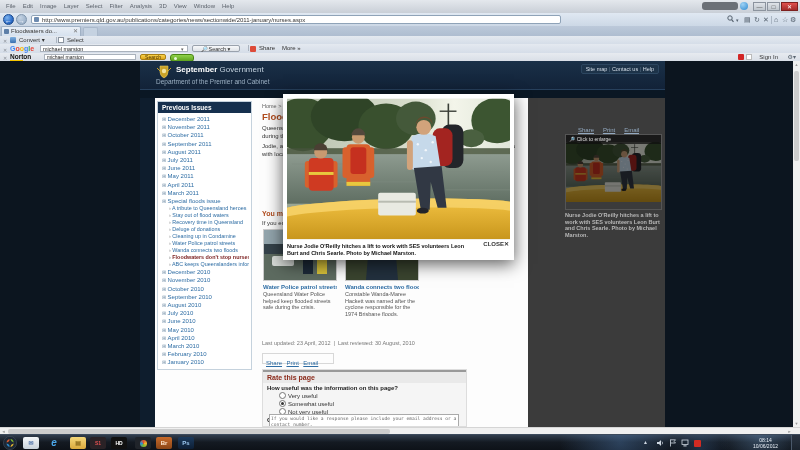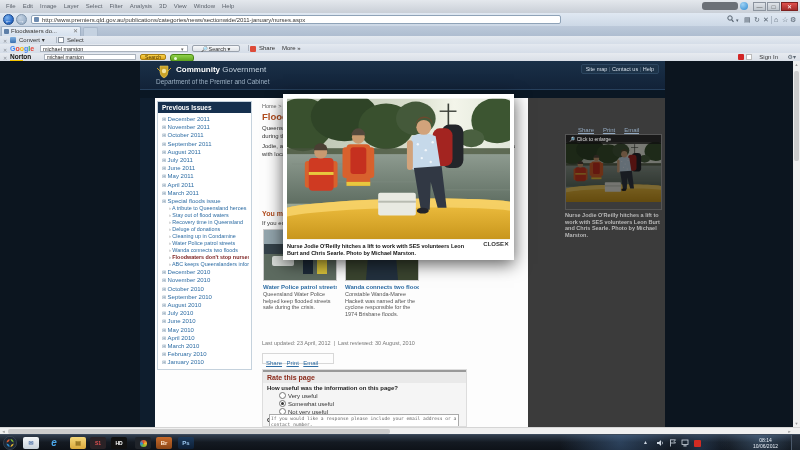--- a/index.html
+++ b/index.html
@@ -291,21 +291,21 @@
   </div>
 
   <div class="abs viewport">
 
     <div class="siteheader">
       <svg class="abs" style="left:16px;top:3px;" width="16" height="16" viewBox="0 0 16 16">
         <path d="M4,2 h8 v6 q0,4 -4,6 q-4,-2 -4,-6 z" fill="#c9a227" stroke="#e6c95c" stroke-width=".6"></path>
         <circle cx="8" cy="7" r="2.2" fill="#f1e3a0"></circle>
         <path d="M1,4 l3,3 M15,4 l-3,3" stroke="#c9a227" stroke-width="1"></path>
       </svg>
-      <span class="abs" style="left:36px;top:4px;font-size:8px;color:#fff;"><b>Community</b>
+      <span class="abs" style="left:36px;top:4px;font-size:8px;color:#fff;"><b>September</b>
         <span style="color:#c3d1de;">Government</span></span>
       <span class="abs" style="left:16px;top:17px;font-size:6.5px;color:#9db1c4;">Department of the Premier and Cabinet</span>
       <span class="utilbox"><span class="utn">Site map</span><span class="utn">Contact us</span><span class="utn">Help</span></span>
     </div>
 
     <div class="sitenav" style="padding-left:18px;"><span class="navitem">Home</span><span class="navitem">About us</span><span class="navitem">Government</span><span class="navitem">Awards and recognition</span><span class="navitem">Events</span><span class="navitem">Publications</span><span class="navitem">Community Issues</span><span class="navitem">Right to Information</span></div>
 
     <div class="contentband">
       <div class="whitebox">
 

